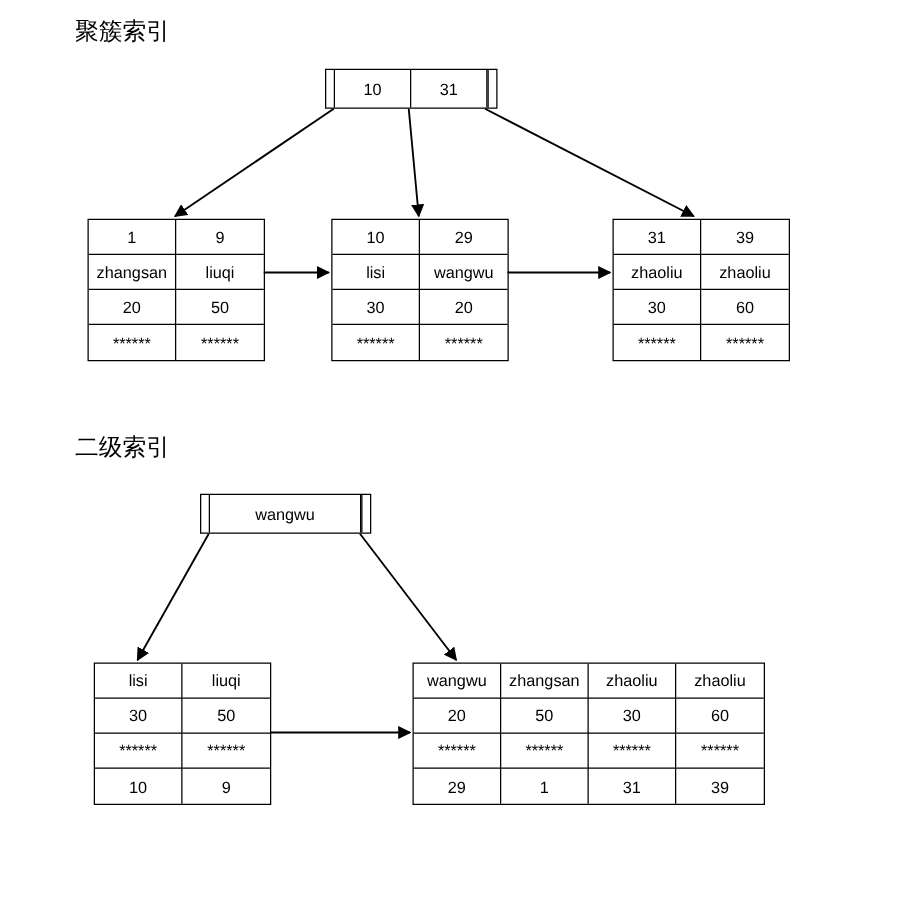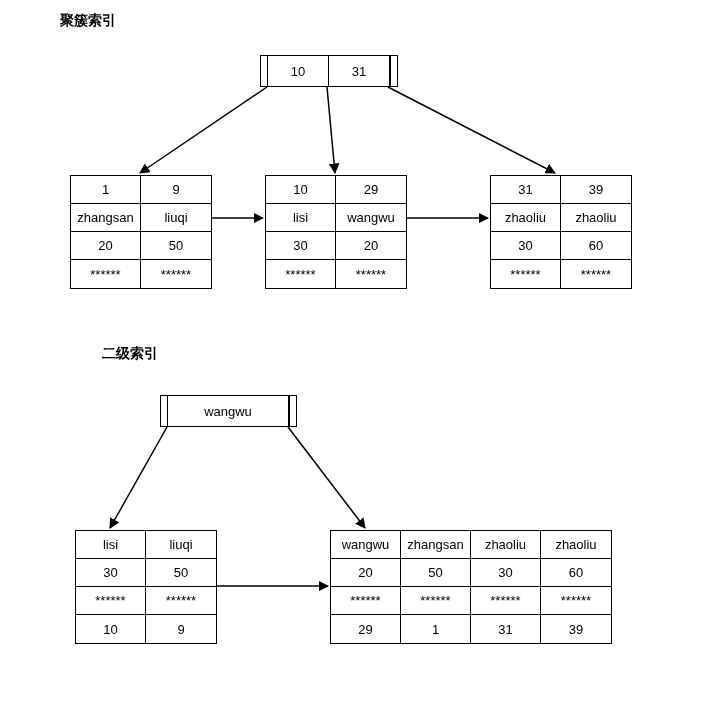--- a/index.html
+++ b/index.html
@@ -10,22 +10,22 @@
     font-size: 13px;
     color: #000;
   }
   .canvas {
     position: relative;
     width: 727px;
     height: 718px;
   }
   .title {
     position: absolute;
-    font-weight: bold;
-    font-size: 14px;
+    font-weight: normal;
+    font-size: 19px;
   }
   
   .root {
     position: absolute;
     display: flex;
     border: 1px solid #000;
     background: #fff;
   }
   .slot {
     width: 6px;
@@ -131,21 +131,21 @@
   <div class="row">
     <div class="c">30</div>
     <div class="c">60</div>
   </div>
   <div class="row">
     <div class="c">******</div>
     <div class="c">******</div>
   </div>
 </div>
 
-<div class="title" style="left:60px; top:345px;margin-left:42px;">二级索引</div>
+<div class="title" style="left:60px; top:345px;">二级索引</div>
 
 <div class="root" style="left:160px; top:395px;">
   <div class="slot"></div>
   <div class="rcell wide">wangwu</div>
   <div class="slot last"></div>
 </div>
 
 <div class="leaf" style="left:75px; top:530px;">
   <div class="row">
     <div class="c">lisi</div>

